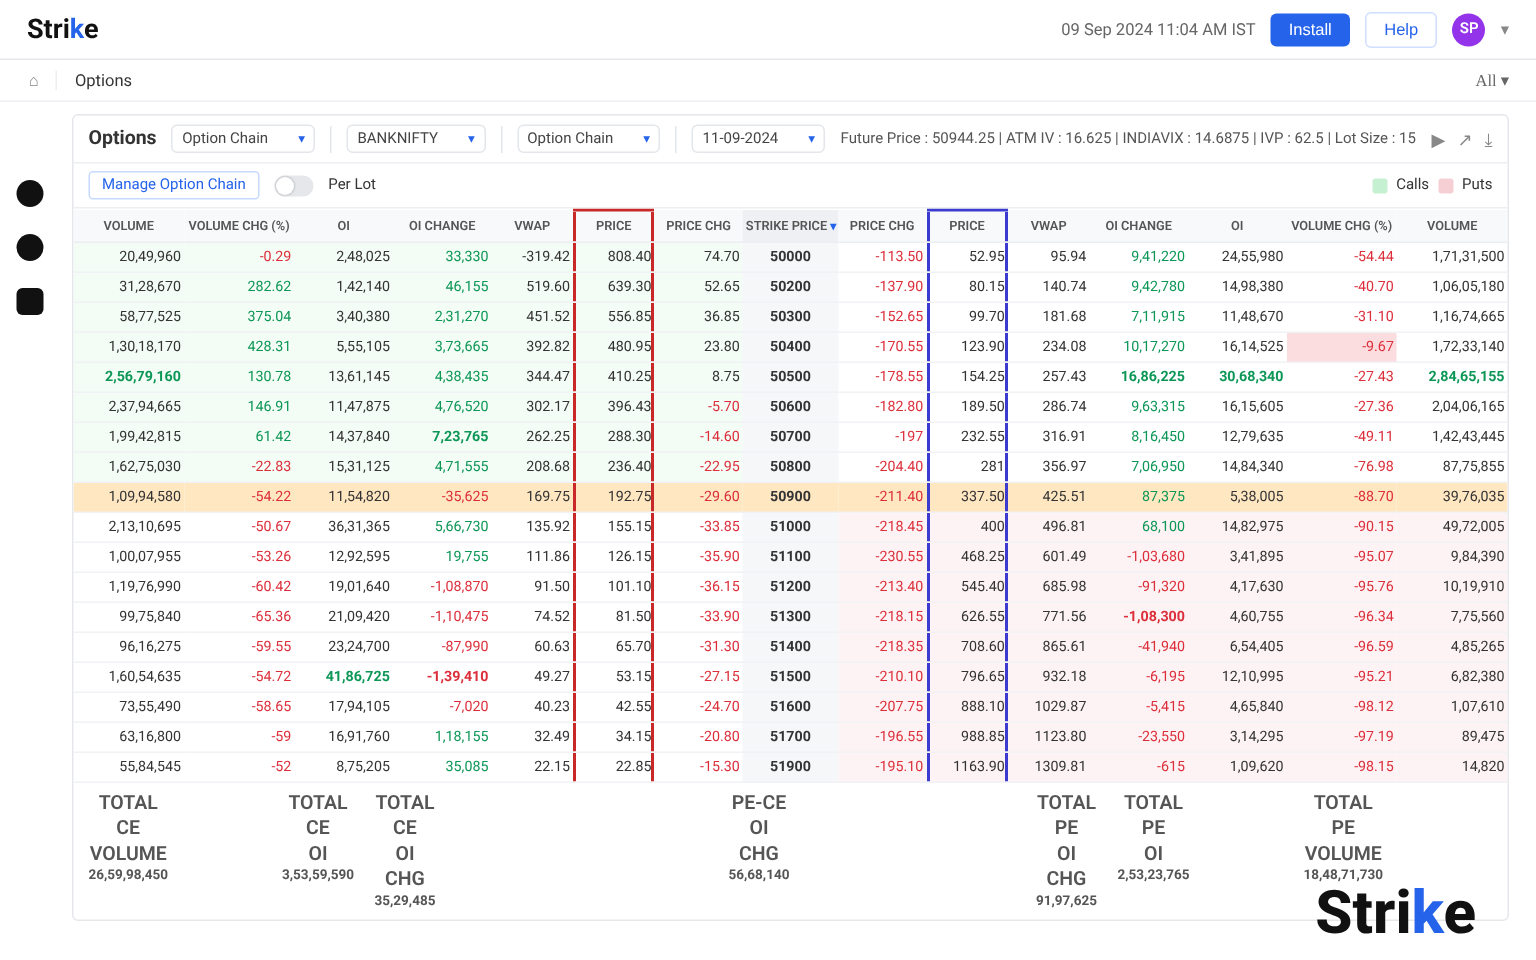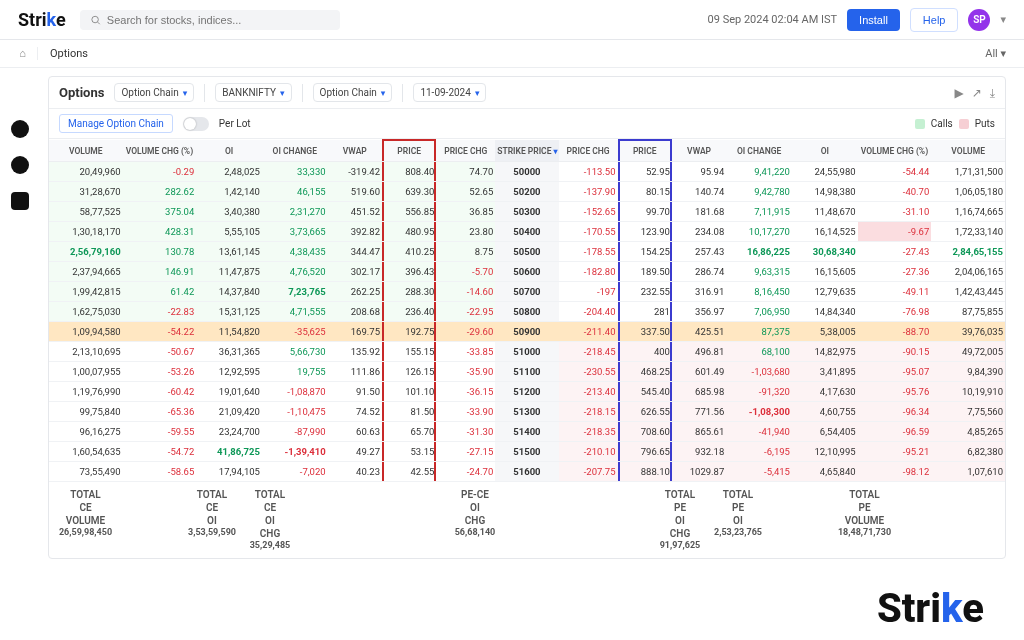--- a/index.html
+++ b/index.html
@@ -16,31 +16,31 @@
 .search-wrap input { border:none; background:transparent; font-size:11px; outline:none; width:100%; }
 .tb-right { margin-left:auto; display:flex; align-items:center; gap:10px; font-size:11px; color:#666; }
 .btn { padding:5px 12px; border-radius:4px; font-size:11px; cursor:pointer; border:none; }
 .btn-primary { background:#2563eb; color:#fff; }
 .btn-secondary { background:#fff; color:#2563eb; border:1px solid #d0dfff; }
 .avatar { width:22px; height:22px; border-radius:50%; background:#9333ea; color:#fff; display:flex;align-items:center;justify-content:center; font-size:10px; font-weight:600; }
 
 
 .crumb { display:flex; align-items:center; height:28px; padding:0 18px; border-bottom:1px solid #eceef1; font-size:11px; background:#fff; }
 .crumb .home { width:20px; text-align:center; color:#888; border-right:1px solid #eceef1; margin-right:12px; padding-right:10px;}
-.crumb .all { margin-left:auto; color:#666; }
+.crumb .all { margin-left:auto; color:#666;font-family:Liberation Serif, serif; }
 
 
 .side { position:absolute; left:0; top:120px; width:40px; display:flex; flex-direction:column; gap:18px; align-items:center; }
 .side div { width:18px; height:18px; border-radius:50%; background:#374151; }
 
 
 .main { margin: 8px 18px 0 48px; border:1px solid #e5e7eb; border-radius:4px; background:#fff; }
 .hdr { display:flex; align-items:center; height:32px; padding:0 10px; border-bottom:1px solid #eceef1; font-size:11px; gap:10px; }
 .hdr .title { font-weight:700; font-size:13px; }
-.chip { display:flex; align-items:center; gap:4px; padding:3px 6px; border:1px solid #e3e6ea; border-radius:4px; font-size:10px; color:#444; }
+.chip { display:flex; align-items:center; gap:20px; padding:3px 6px; border:1px solid #e3e6ea; border-radius:4px; font-size:10px; color:#444; }
 .chip .chev { color:#2563eb; font-size:9px; }
 .hdr-info { font-size:10px; color:#555; }
 .hdr-icons { margin-left:auto; display:flex; gap:8px; color:#888; font-size:12px; }
 
 .subhdr { display:flex; align-items:center; height:30px; padding:0 10px; gap:10px; border-bottom:1px solid #eceef1;justify-content:space-between; }
 .manage { border:1px solid #c6d9ff; color:#2563eb; padding:3px 8px; border-radius:3px; font-size:10px; }
 .toggle { position:relative; width:26px; height:14px; background:#e5e7eb; border-radius:8px; }
 .toggle::after { content:''; position:absolute; left:1px; top:1px; width:12px; height:12px; background:#fff; border-radius:50%; box-shadow:0 0 2px rgba(0,0,0,.3);}
 .legend { margin-left:auto; display:flex; align-items:center; gap:6px; font-size:10px;}
 .lg-box { width:10px;height:10px;border-radius:2px;}
@@ -66,44 +66,37 @@
 
 
 .outline-red { box-shadow: inset 2px 0 0 #c82828, inset -2px 0 0 #c82828; }
 .outline-blue { box-shadow: inset 2px 0 0 #3b3bcf, inset -2px 0 0 #3b3bcf; }
 th.outline-red { border-top:2px solid #c82828; }
 th.outline-blue { border-top:2px solid #3b3bcf; }
 
 
 .totals { display:flex; padding:6px 4px; font-size:9px; color:#555; }
 .total-box { text-align:center; line-height:1.3;}
-.total-box .tl { font-size:10px; font-weight:600; }
+.total-box .tl { font-size:13px; font-weight:600; }
 .total-box .tv { font-weight:700; }
 
 
 .footerlogo { position:absolute; right:40px; bottom:8px; font-size:40px; font-weight:800; color:#111; z-index:5;}
 .footerlogo .k { color:#2563eb; }
 </style>
 </head>
 <body>
 
 <div class="bg-map"></div>
 <div class="wrap">
 
 <div class="topbar">
   <div class="logo">Stri<span class="k">k</span>e</div>
-  <div class="search-wrap">
-    <svg width="12" height="12" viewBox="0 0 24 24" fill="none" stroke="#888" stroke-width="2">
-          <circle cx="11" cy="11" r="7"></circle>
-          <line x1="21" y1="21" x2="16.65" y2="16.65"></line>
-        </svg>
-    <input placeholder="Search for stocks, indices..." style="">
-  </div>
   <div class="tb-right">
-    <span>09 Sep 2024 02:04 AM IST</span>
+    <span>09 Sep 2024 11:04 AM IST</span>
     <button class="btn btn-primary">Install</button>
     <button class="btn btn-secondary">Help</button>
     <div class="avatar">SP</div>
     <span style="color:#888;">▾</span>
   </div>
 </div>
 
 <div class="crumb">
   <span class="home">⌂</span>
   <span>Options</span>
@@ -131,20 +124,21 @@
     <span style="border-left:1px solid #e3e6ea;height:18px;"></span>
     <span class="chip">
           <span>Option Chain</span>
           <span class="chev">▾</span>
         </span>
     <span style="border-left:1px solid #e3e6ea;height:18px;"></span>
     <span class="chip">
           <span>11-09-2024</span>
           <span class="chev">▾</span>
         </span>
+    <span class="hdr-info">Future Price : 50944.25   |  ATM IV : 16.625   |  INDIAVIX : 14.6875   |  IVP : 62.5   |  Lot Size : 15</span>
     <div class="hdr-icons">
       <span>▶</span>
       <span>↗</span>
       <span>⤓</span>
     </div>
   </div>
   <div class="subhdr">
     <span class="manage">Manage Option Chain</span>
     <div class="toggle"></div>
     <span>Per Lot</span>
@@ -443,20 +437,54 @@
               <td class="c6 neg">-24.70</td>
               <td class="strike">51600</td>
               <td class="p0 neg">-207.75</td>
               <td class="p1 outline-blue">888.10</td>
               <td class="p2 ">1029.87</td>
               <td class="p3 neg">-5,415</td>
               <td class="p4 ">4,65,840</td>
               <td class="p5 neg">-98.12</td>
               <td class="p6 ">1,07,610</td>
             </tr>
+            <tr class="itm-put">
+              <td class="c0 ">63,16,800</td>
+              <td class="c1 neg">-59</td>
+              <td class="c2 ">16,91,760</td>
+              <td class="c3 pos">1,18,155</td>
+              <td class="c4 ">32.49</td>
+              <td class="c5 outline-red">34.15</td>
+              <td class="c6 neg">-20.80</td>
+              <td class="strike">51700</td>
+              <td class="p0 neg">-196.55</td>
+              <td class="p1 outline-blue">988.85</td>
+              <td class="p2 ">1123.80</td>
+              <td class="p3 neg">-23,550</td>
+              <td class="p4 ">3,14,295</td>
+              <td class="p5 neg">-97.19</td>
+              <td class="p6 ">89,475</td>
+            </tr>
+            <tr class="itm-put">
+              <td class="c0 ">55,84,545</td>
+              <td class="c1 neg">-52</td>
+              <td class="c2 ">8,75,205</td>
+              <td class="c3 pos">35,085</td>
+              <td class="c4 ">22.15</td>
+              <td class="c5 outline-red">22.85</td>
+              <td class="c6 neg">-15.30</td>
+              <td class="strike">51900</td>
+              <td class="p0 neg">-195.10</td>
+              <td class="p1 outline-blue">1163.90</td>
+              <td class="p2 ">1309.81</td>
+              <td class="p3 neg">-615</td>
+              <td class="p4 ">1,09,620</td>
+              <td class="p5 neg">-98.15</td>
+              <td class="p6 ">14,820</td>
+            </tr>
           </tbody>
     </table>
   </div>
 
   <div class="totals" id="totals-row">
         <div class="total-box" style="width: 65px; flex-shrink: 0;">
           <div class="tl">TOTAL<br>CE<br>VOLUME</div>
           <div class="tv">26,59,98,450</div>
         </div>
         <div class="total-box" style="width: 65px; flex-shrink: 0;"></div>
@@ -464,21 +492,21 @@
           <div class="tl">TOTAL<br>CE<br>OI</div>
           <div class="tv">3,53,59,590</div>
         </div>
         <div class="total-box" style="width: 58px; flex-shrink: 0;">
           <div class="tl">TOTAL<br>CE<br>OI<br>CHG</div>
           <div class="tv">35,29,485</div>
         </div>
         <div class="total-box" style="width: 48px; flex-shrink: 0;"></div>
         <div class="total-box" style="width: 48px; flex-shrink: 0;"></div>
         <div class="total-box" style="width: 52px; flex-shrink: 0;"></div>
-        <div class="total-box" style="width: 56px; flex-shrink: 0;">
+        <div class="total-box" style="width: 56px; flex-shrink: 0; margin-left: 31px;">
           <div class="tl">PE-CE<br>OI<br>CHG</div>
           <div class="tv">56,68,140</div>
         </div>
         <div class="total-box" style="width: 52px; flex-shrink: 0;"></div>
         <div class="total-box" style="width: 48px; flex-shrink: 0;"></div>
         <div class="total-box" style="width: 48px; flex-shrink: 0;"></div>
         <div class="total-box" style="width: 58px; flex-shrink: 0;">
           <div class="tl">TOTAL<br>PE<br>OI<br>CHG</div>
           <div class="tv">91,97,625</div>
         </div>

